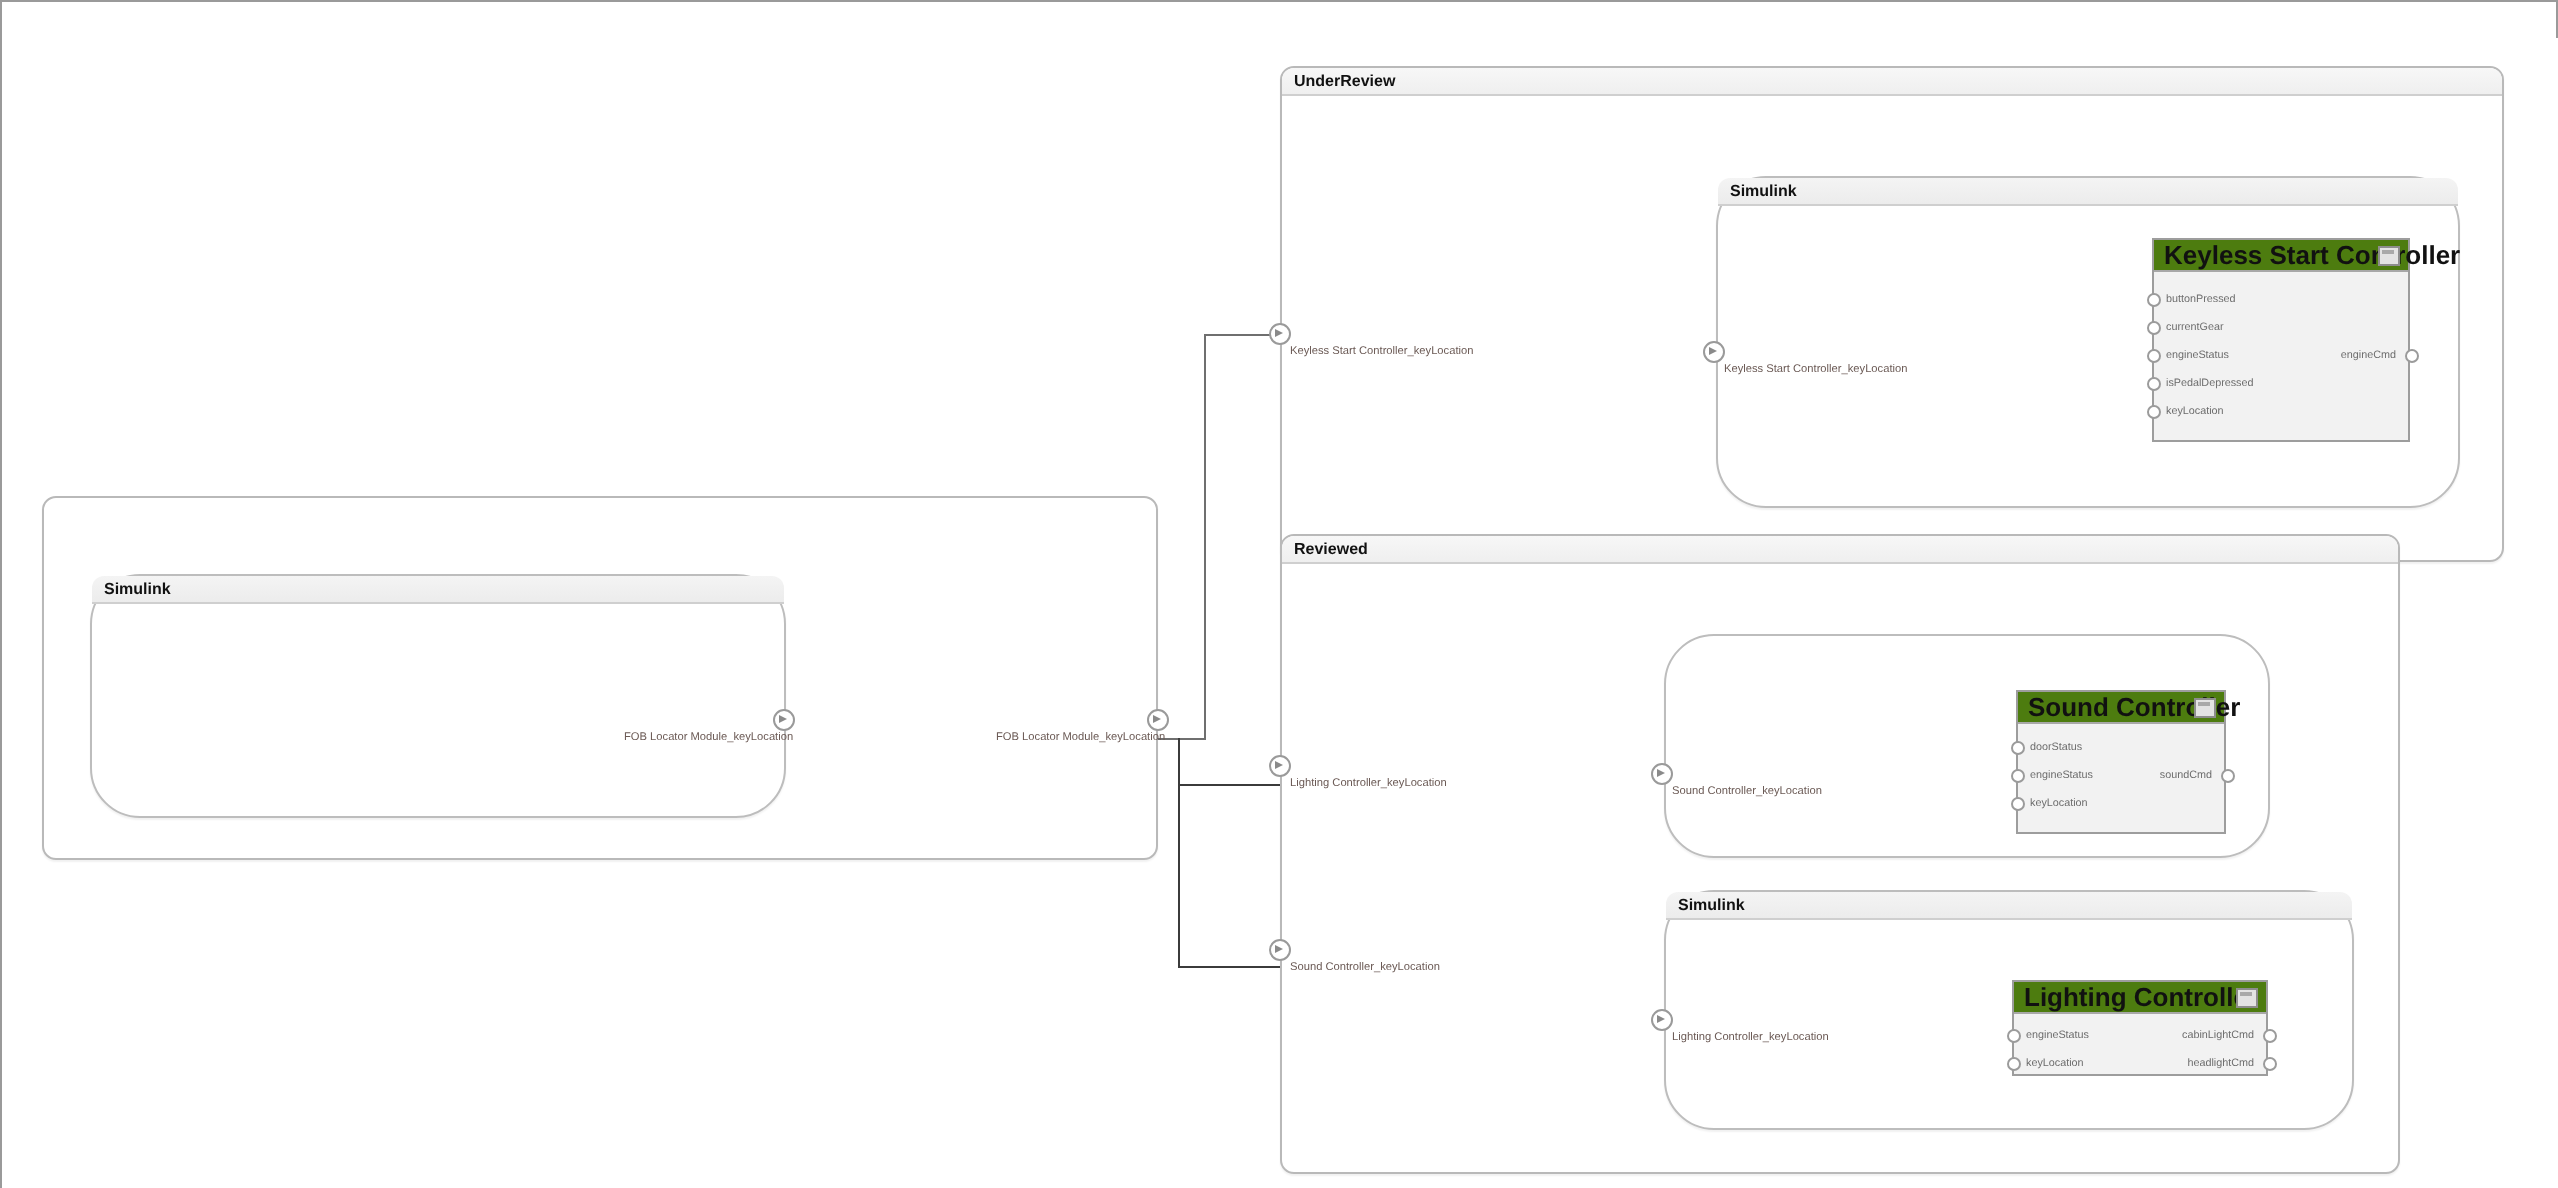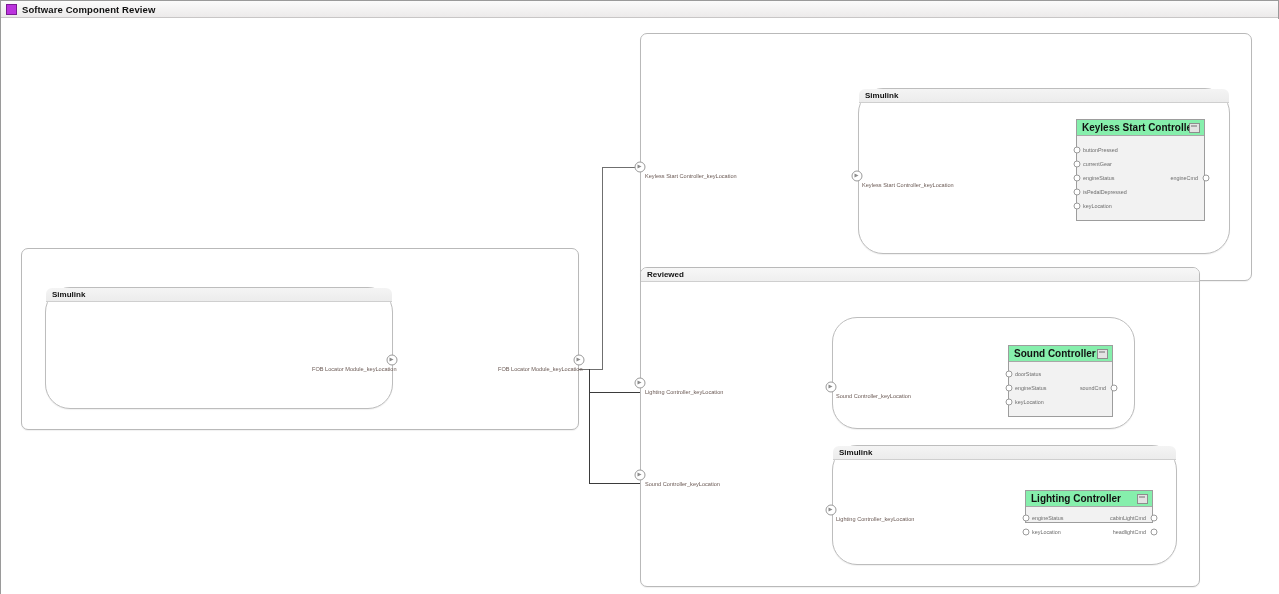--- a/index.html
+++ b/index.html
@@ -39,22 +39,22 @@
   .group.sub{border-color:#bdbdbd;border-radius:25px;}
   .group.sub > .g-head{background:linear-gradient(#f4f4f4,#ececec);}
 
   
   .block{
     position:absolute;box-sizing:border-box;
     background:#f2f2f2;border:1px solid #9d9d9d;
   }
   .blk-head{
     position:relative;height:16px;border-bottom:1px solid #a8a8a8;
-    background:#86efac;
-    font-size:10px;font-weight:bold;color:#111;
+    background:#4d7c0f;
+    font-size:13px;font-weight:bold;color:#111;
     line-height:16px;padding-left:5px;box-sizing:border-box;white-space:nowrap;
   }
   .blk-icon{
     position:absolute;right:4px;top:3px;width:9px;height:8px;
     border:1px solid #8d8d8d;background:#e3e3e3;
   }
   .blk-icon::before{content:"";position:absolute;left:1px;top:1px;width:6px;height:2px;background:#a9a9a9;}
   .blk-body{position:relative;height:calc(100% - 17px);}
   .p-label{
     position:absolute;font-size:5.4px;color:#6d6d6d;white-space:nowrap;
@@ -88,24 +88,20 @@
   .iport-label{
     position:absolute;font-size:5.6px;color:#6b5a55;white-space:nowrap;
     transform:translateY(-50%);z-index:4;
   }
 </style>
 </head>
 <body>
 
 <div id="app">
 
-  <div id="titlebar">
-    <span id="title-icon"></span>
-    <span id="title-text">Software Component Review</span>
-  </div>
 
   <div id="canvas">
 
     <div class="wire h" style="left:208px;top:359px;width:182px;"></div>
     <div class="wire h" style="left:395px;top:350px;width:50px;"></div>
     <div class="wire v" style="left:394px;top:341px;height:18px;"></div>
     <div class="wire h" style="left:394px;top:341px;width:52px;"></div>
     <div class="wire v" style="left:445px;top:341px;height:9px;"></div>
     <div class="wire h" style="left:445px;top:350px;width:143px;"></div>
 
@@ -136,20 +132,21 @@
 
     <div class="wire h" style="left:832px;top:377px;width:110px;"></div>
     <div class="wire v" style="left:941px;top:377px;height:13px;"></div>
     <div class="wire h" style="left:941px;top:390px;width:64px;"></div>
 
     <div class="wire h" style="left:831px;top:500px;width:132px;"></div>
     <div class="wire v" style="left:962px;top:500px;height:8px;"></div>
     <div class="wire h" style="left:962px;top:508px;width:55px;"></div>
 
     <div class="group" style="left:639px;top:14px;width:612px;height:248px;">
+      <div class="g-head">UnderReview</div>
 
       <div class="group sub" style="left:217px;top:54px;width:372px;height:166px;">
         <div class="g-head">Simulink</div>
 
         <div class="block" style="left:217px;top:30px;width:129px;height:102px;">
           <div class="blk-head">Keyless Start Controller<span class="blk-icon"></span></div>
           <div class="blk-body">
             <span class="pport" style="left:0;top:14px;"></span>
             <span class="p-label in" style="top:14px;">buttonPressed</span>
 
@@ -197,21 +194,21 @@
 
             <span class="pport" style="left:105px;top:26px;"></span>
             <span class="p-label out" style="top:26px;">soundCmd</span>
           </div>
         </div>
       </div>
 
       <div class="group sub" style="left:191px;top:177px;width:345px;height:120px;">
         <div class="g-head">Simulink</div>
 
-        <div class="block" style="left:192px;top:44px;width:128px;height:33px;">
+        <div class="block" style="left:173px;top:44px;width:128px;height:48px;">
           <div class="blk-head">Lighting Controller<span class="blk-icon"></span></div>
           <div class="blk-body">
             <span class="pport" style="left:0;top:11px;"></span>
             <span class="p-label in" style="top:11px;">engineStatus</span>
 
             <span class="pport" style="left:0;top:25px;"></span>
             <span class="p-label in" style="top:25px;">keyLocation</span>
 
             <span class="pport" style="left:128px;top:11px;"></span>
             <span class="p-label out" style="top:11px;">cabinLightCmd</span>

